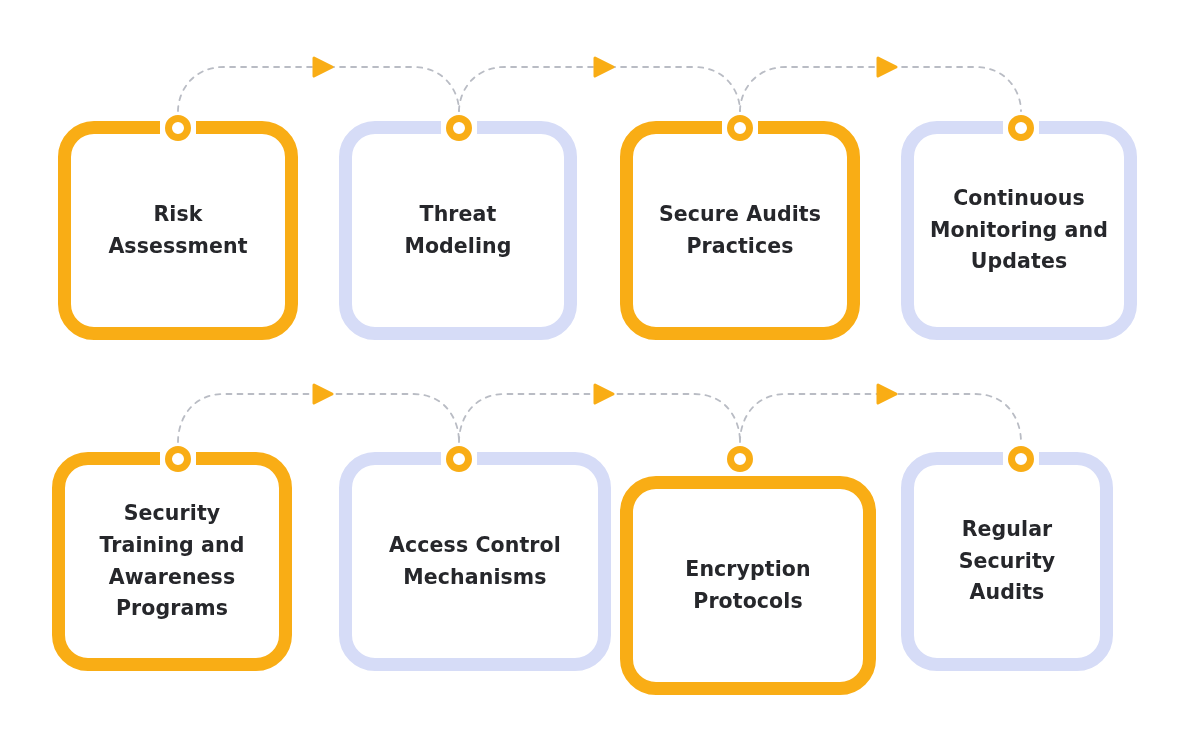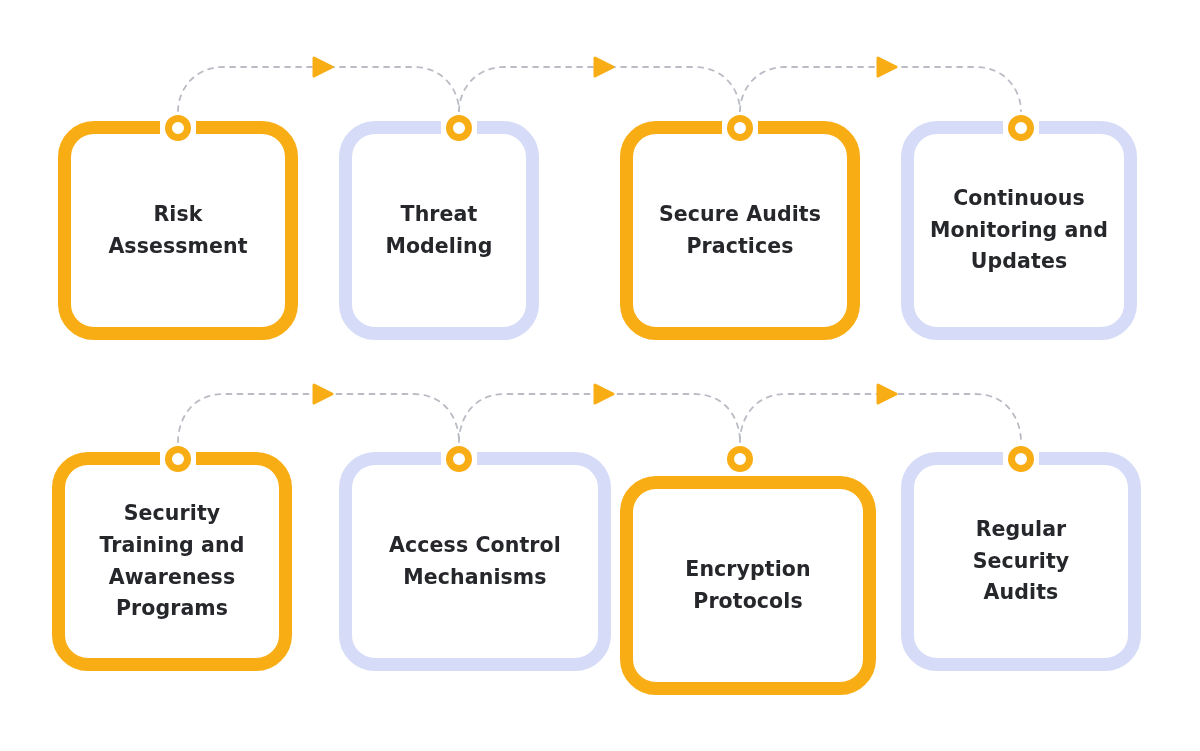--- a/index.html
+++ b/index.html
@@ -103,21 +103,21 @@
       </g>
   </svg>
 
   <div id="cards">
       <div class="card accent" style="left: 58px; top: 121px; width: 240px; height: 219px;">
         <div class="card-label">Risk
 Assessment</div>
       </div>
       <div class="notch" style="left: 160px; top: 119px; width: 36px; height: 18px;"></div>
       <div class="ring" style="left: 165px; top: 115px;"></div>
-      <div class="card muted" style="left: 339px; top: 121px; width: 200px; height: 219px;">
+      <div class="card muted" style="left: 339px; top: 121px; width: 238px; height: 219px;">
         <div class="card-label">Threat
 Modeling</div>
       </div>
       <div class="notch" style="left: 441px; top: 119px; width: 36px; height: 18px;"></div>
       <div class="ring" style="left: 446px; top: 115px;"></div>
       <div class="card accent" style="left: 620px; top: 121px; width: 240px; height: 219px;">
         <div class="card-label">Secure Audits
 Practices</div>
       </div>
       <div class="notch" style="left: 722px; top: 119px; width: 36px; height: 18px;"></div>
@@ -142,21 +142,21 @@
 Mechanisms</div>
       </div>
       <div class="notch" style="left: 441px; top: 450px; width: 36px; height: 18px;"></div>
       <div class="ring" style="left: 446px; top: 446px;"></div>
       <div class="card accent" style="left: 620px; top: 476px; width: 256px; height: 219px;">
         <div class="card-label">Encryption
 Protocols</div>
       </div>
       <div class="notch" style="left: 722px; top: 450px; width: 36px; height: 18px;"></div>
       <div class="ring" style="left: 727px; top: 446px;"></div>
-      <div class="card muted" style="left: 901px; top: 452px; width: 240px; height: 219px;">
+      <div class="card muted" style="left: 901px; top: 452px; width: 212px; height: 219px;">
         <div class="card-label">Regular Security
 Audits</div>
       </div>
       <div class="notch" style="left: 1003px; top: 450px; width: 36px; height: 18px;"></div>
       <div class="ring" style="left: 1008px; top: 446px;"></div>
     </div>
 
 </div>
 
 </body></html>

